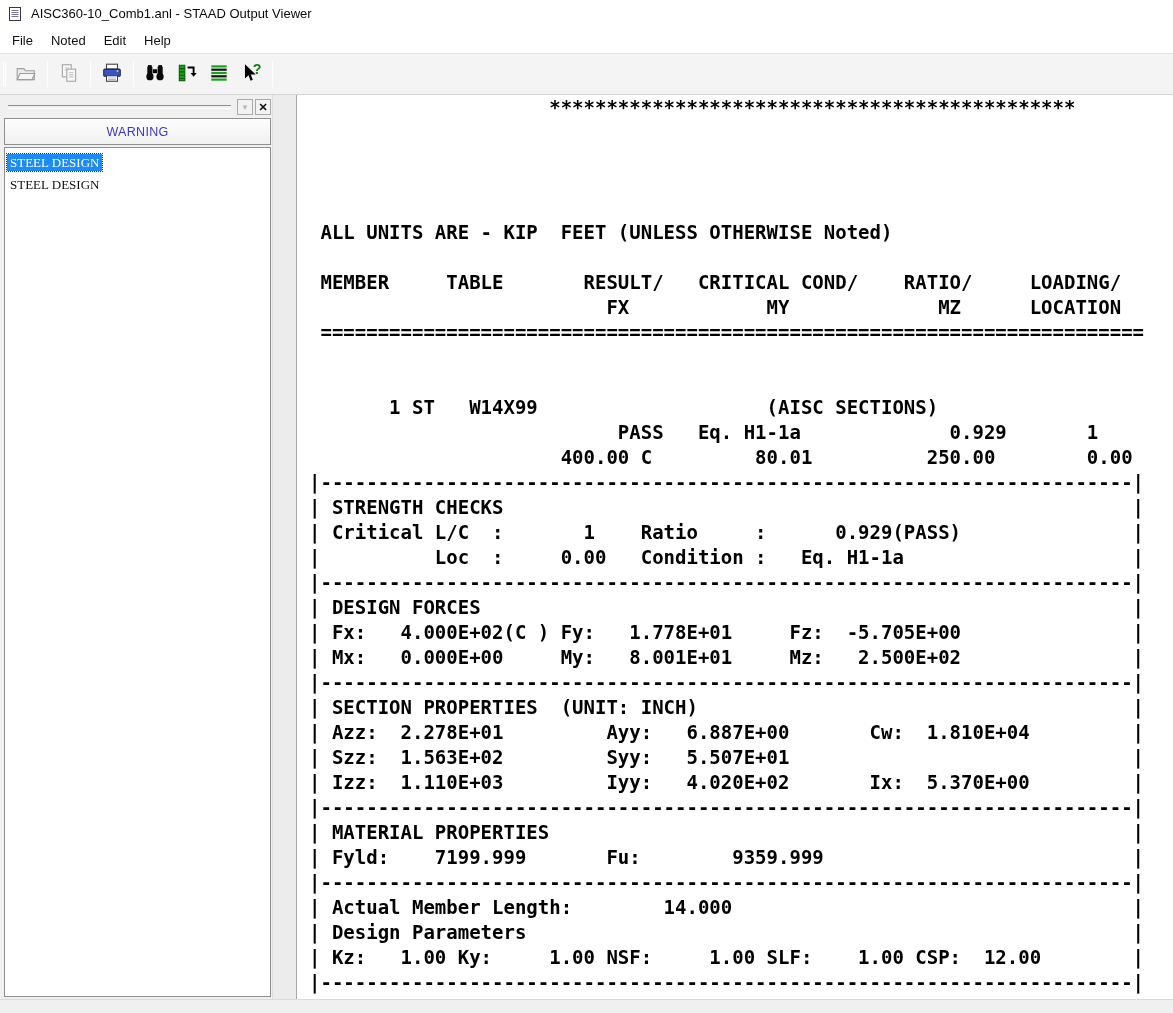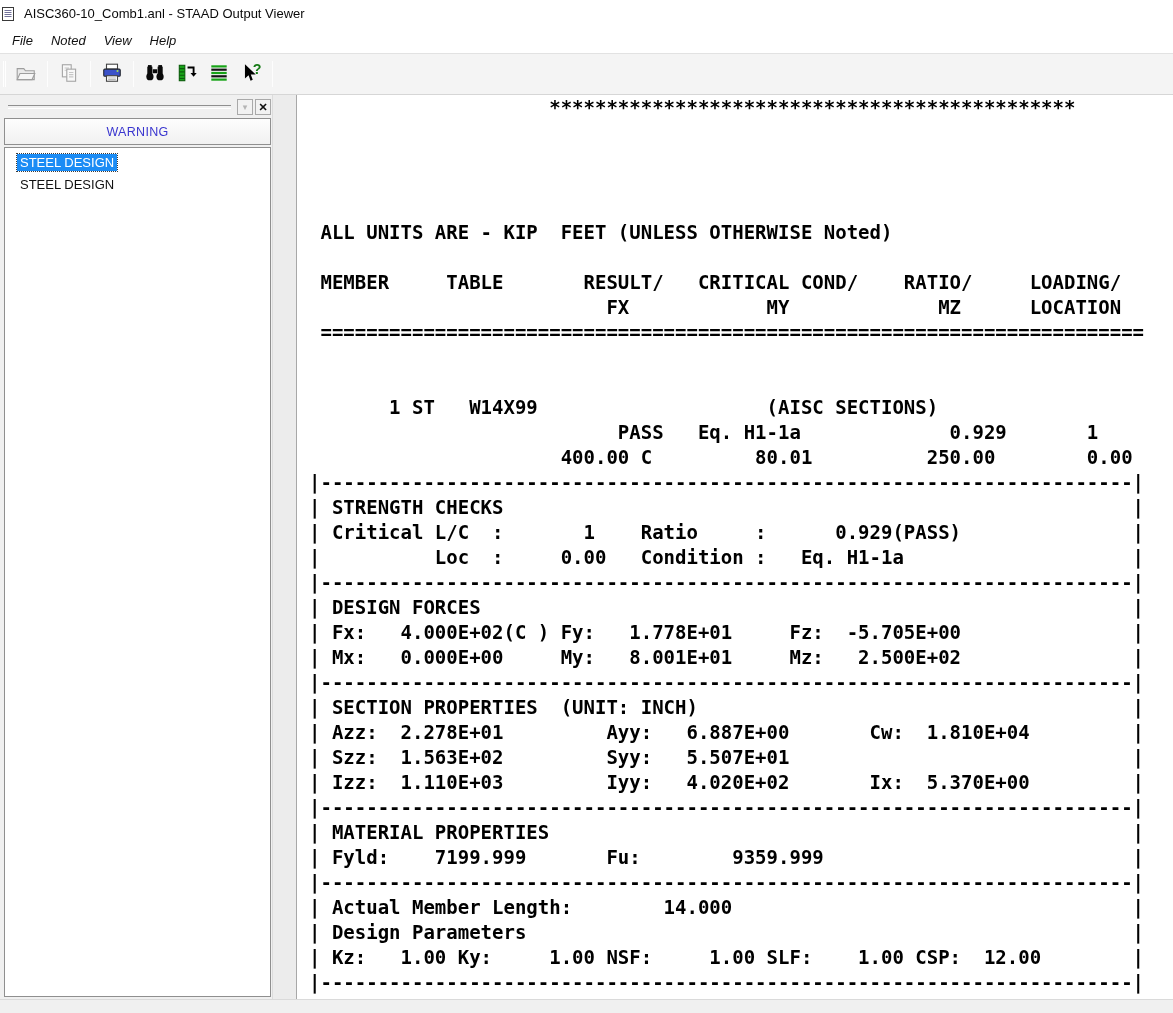--- a/index.html
+++ b/index.html
@@ -8,29 +8,29 @@
     width:1173px; height:1013px; overflow:hidden;
     background:#f0f0f0;
     font-family:"Liberation Sans", sans-serif;
     -webkit-font-smoothing:antialiased;
   }
   .window { width:1173px; height:1013px; display:flex; flex-direction:column; }
 
   
   .titlebar {
     height:27px; background:#ffffff; display:flex; align-items:center;
-    flex:0 0 auto;
+    padding-left:7px; flex:0 0 auto;
   }
   .titlebar .doc-ic { width:16px; height:16px; margin-right:8px; flex:0 0 auto; }
   .titlebar .title { font-size:13px; color:#0a0a0a; white-space:nowrap; }
 
   
   .menubar {
     height:26px; background:#ffffff; display:flex; align-items:center;
-    padding-left:3px; flex:0 0 auto;font-style:italic;
+    padding-left:3px; flex:0 0 auto;
   }
   .menu-item {
     font-size:13px; color:#111; padding:3px 9px; cursor:default;
   }
 
   
   .toolbar {
     height:42px; background:#f4f4f4;
     border-top:1px solid #e2e2e2; border-bottom:1px solid #d6d6d6;
     display:flex; align-items:center; padding-left:2px; flex:0 0 auto;
@@ -68,21 +68,21 @@
     font-size:12.5px; letter-spacing:0.3px;
     display:flex; align-items:center; justify-content:center;
     padding:6px; width:calc(100% - 2px);
   }
   .cat-warning span { color:#3a36cf; }
   .cat-notes   span { color:#3ed1c2; }
   .cat-results span { color:#1f1f1f; }
 
   .tree {
     flex:1 1 auto; margin:1px 1px 0 1px; background:#ffffff;
-    border:1px solid #8f8f8f; overflow:hidden; padding:3px 12px;
+    border:1px solid #8f8f8f; overflow:hidden; padding:3px 2px;font-family:Liberation Serif, serif;
   }
   .tree-row { line-height:21px; white-space:nowrap; }
   .tree-row .lbl { font-size:13px; color:#101010; padding:1px 3px; }
   .tree-row.selected .lbl {
     background:#1b8cf5; color:#ffffff; outline:1px dotted #3a3a3a; outline-offset:0;
   }
 
   .splitter { width:24px; flex:0 0 auto; background:#ececec; border-left:1px solid #dcdcdc; }
 
   .content {
@@ -110,21 +110,21 @@
         <rect x="2.5" y="1.5" width="11" height="13" fill="#ffffff" stroke="#3a3a3a"></rect>
         <path d="M4.5 4.5h7M4.5 6.5h7M4.5 8.5h7M4.5 10.5h7" stroke="#72729a" stroke-width="1"></path>
       </svg>
     </span>
     <span class="title">AISC360-10_Comb1.anl - STAAD Output Viewer</span>
   </div>
 
   <div class="menubar">
     <span class="menu-item">File</span>
     <span class="menu-item">Noted</span>
-    <span class="menu-item">View</span>
+    <span class="menu-item">Edit</span>
     <span class="menu-item">Help</span>
   </div>
 
   <div class="toolbar">
     <div class="grips">
         <i></i>
         <i></i>
       </div>
 
     <button class="tbtn">

